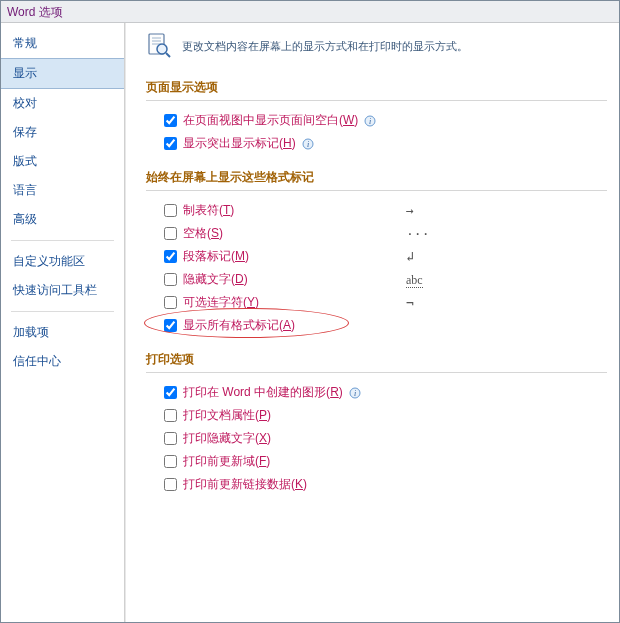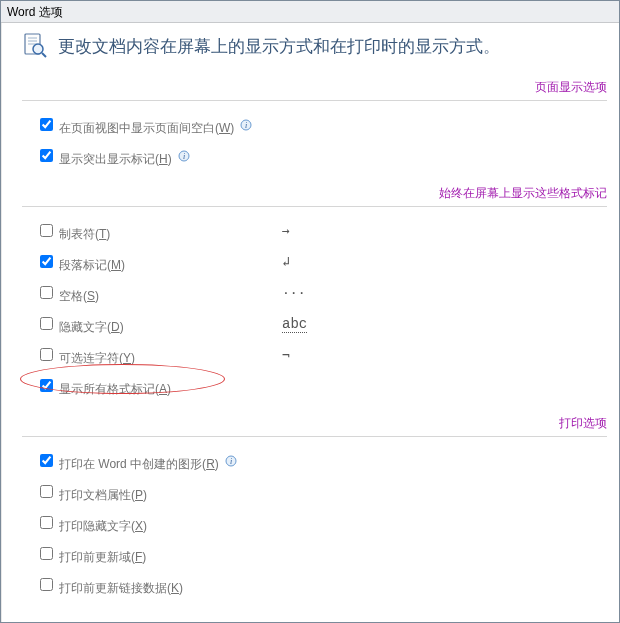--- a/index.html
+++ b/index.html
@@ -18,21 +18,21 @@
     width: 620px;
     height: 623px;
     background: #f5f5f5;
   }
   .titlebar {
     height: 22px;
     background: #eceef1;
     border-bottom: 1px solid #c7c9cc;
     padding: 3px 6px;
     font-size: 12px;
-    color: #000000;
+    color: #701a75;
   }
   .content {
     display: flex;
     height: calc(100% - 22px);
     background: #fff;
   }
   .sidebar {
     width: 124px;
     border-right: 1px solid #d0d0d0;
     background: #fff;
@@ -64,46 +64,44 @@
     gap: 10px;
     margin-bottom: 16px;
   }
   .header-icon {
     width: 26px;
     height: 26px;
     flex-shrink: 0;
   }
   .header-text {
     color: #3b587a;
-    font-size: 17px;
+    font-size: 11px;
   }
   .section-title {
-    color: #a21caf;
-    font-weight: normal;
+    color: #a16207;
+    font-weight: bold;
     padding: 4px 0;
     border-bottom: 1px solid #d6d6d6;
     margin: 10px 0 8px 0;
     font-size: 12px;
-    text-align: right;
   }
   .option-row {
     display: flex;
     align-items: center;
     padding: 3px 0 3px 18px;
     gap: 6px;
     position: relative;
   }
   .option-row input[type=checkbox] {
     width: 13px;
     height: 13px;
     margin: 0;
   }
   .option-label {
-    color: #737373;
-    margin-top: 8px;
+    color: #be185d;
   }
   .info-icon {
     width: 12px;
     height: 12px;
     display: inline-flex;
     align-items: center;
     justify-content: center;
   }
   .symbol-col {
     position: absolute;
@@ -121,20 +119,35 @@
   u { text-decoration: underline; }
 </style>
 </head>
 <body>
 
 <div class="window">
   <div class="titlebar">
     <span>Word 选项</span>
   </div>
   <div class="content">
+    <div class="sidebar" id="sidebar">
+        <div class="sidebar-item">常规</div>
+        <div class="sidebar-item selected">显示</div>
+        <div class="sidebar-item">校对</div>
+        <div class="sidebar-item">保存</div>
+        <div class="sidebar-item">版式</div>
+        <div class="sidebar-item">语言</div>
+        <div class="sidebar-item">高级</div>
+        <div class="sidebar-divider"></div>
+        <div class="sidebar-item">自定义功能区</div>
+        <div class="sidebar-item">快速访问工具栏</div>
+        <div class="sidebar-divider"></div>
+        <div class="sidebar-item">加载项</div>
+        <div class="sidebar-item">信任中心</div>
+      </div>
     <div class="main">
       <div class="header-row">
         <span class="header-icon">
           <svg viewBox="0 0 26 26" width="26" height="26">
             <rect x="3" y="1" width="15" height="20" rx="1" fill="#fdfdfd" stroke="#5a7aa3" stroke-width="1.2"></rect>
             <line x1="6" y1="5" x2="15" y2="5" stroke="#9eb4cc" stroke-width="1"></line>
             <line x1="6" y1="8" x2="15" y2="8" stroke="#9eb4cc" stroke-width="1"></line>
             <line x1="6" y1="11" x2="15" y2="11" stroke="#9eb4cc" stroke-width="1"></line>
             <circle cx="16" cy="16" r="5" fill="#eaf2fb" stroke="#3b6ca8" stroke-width="1.5"></circle>
             <line x1="20" y1="20" x2="24" y2="24" stroke="#3b6ca8" stroke-width="2"></line>
@@ -164,33 +177,33 @@
               </svg>
             </span>
           </div>
           <div class="section-title">始终在屏幕上显示这些格式标记</div>
           <div class="option-row">
             <input type="checkbox" style="">
             <span class="option-label">制表符(<u>T</u>)</span>
             <span class="symbol-col">→</span>
           </div>
           <div class="option-row">
+            <input type="checkbox" style="">
+            <span class="option-label">空格(<u>S</u>)</span>
+            <span class="symbol-col">···</span>
+          </div>
+          <div class="option-row">
             <input type="checkbox" checked="" style="">
             <span class="option-label">段落标记(<u>M</u>)</span>
             <span class="symbol-col">↲</span>
           </div>
           <div class="option-row">
             <input type="checkbox" style="">
-            <span class="option-label">空格(<u>S</u>)</span>
-            <span class="symbol-col">···</span>
-          </div>
-          <div class="option-row">
-            <input type="checkbox" style="">
             <span class="option-label">隐藏文字(<u>D</u>)</span>
-            <span class="symbol-col"><span style="border-bottom:1px dotted #555;font-family:Liberation Mono, monospace;font-size:14px;">abc</span></span>
+            <span class="symbol-col"><span style="border-bottom:1px dotted #555;font-family:Liberation Serif, serif;font-size:12px;">abc</span></span>
           </div>
           <div class="option-row">
             <input type="checkbox" style="">
             <span class="option-label">可选连字符(<u>Y</u>)</span>
             <span class="symbol-col">¬</span>
           </div>
           <div class="option-row" style="position: relative; align-items: center;">
             <input type="checkbox" checked="" style="">
             <span class="option-label">显示所有格式标记(<u>A</u>)</span>
             <div class="highlight-ellipse" style="left: -2px; top: -6px; width: 205px; height: 30px;"></div>

